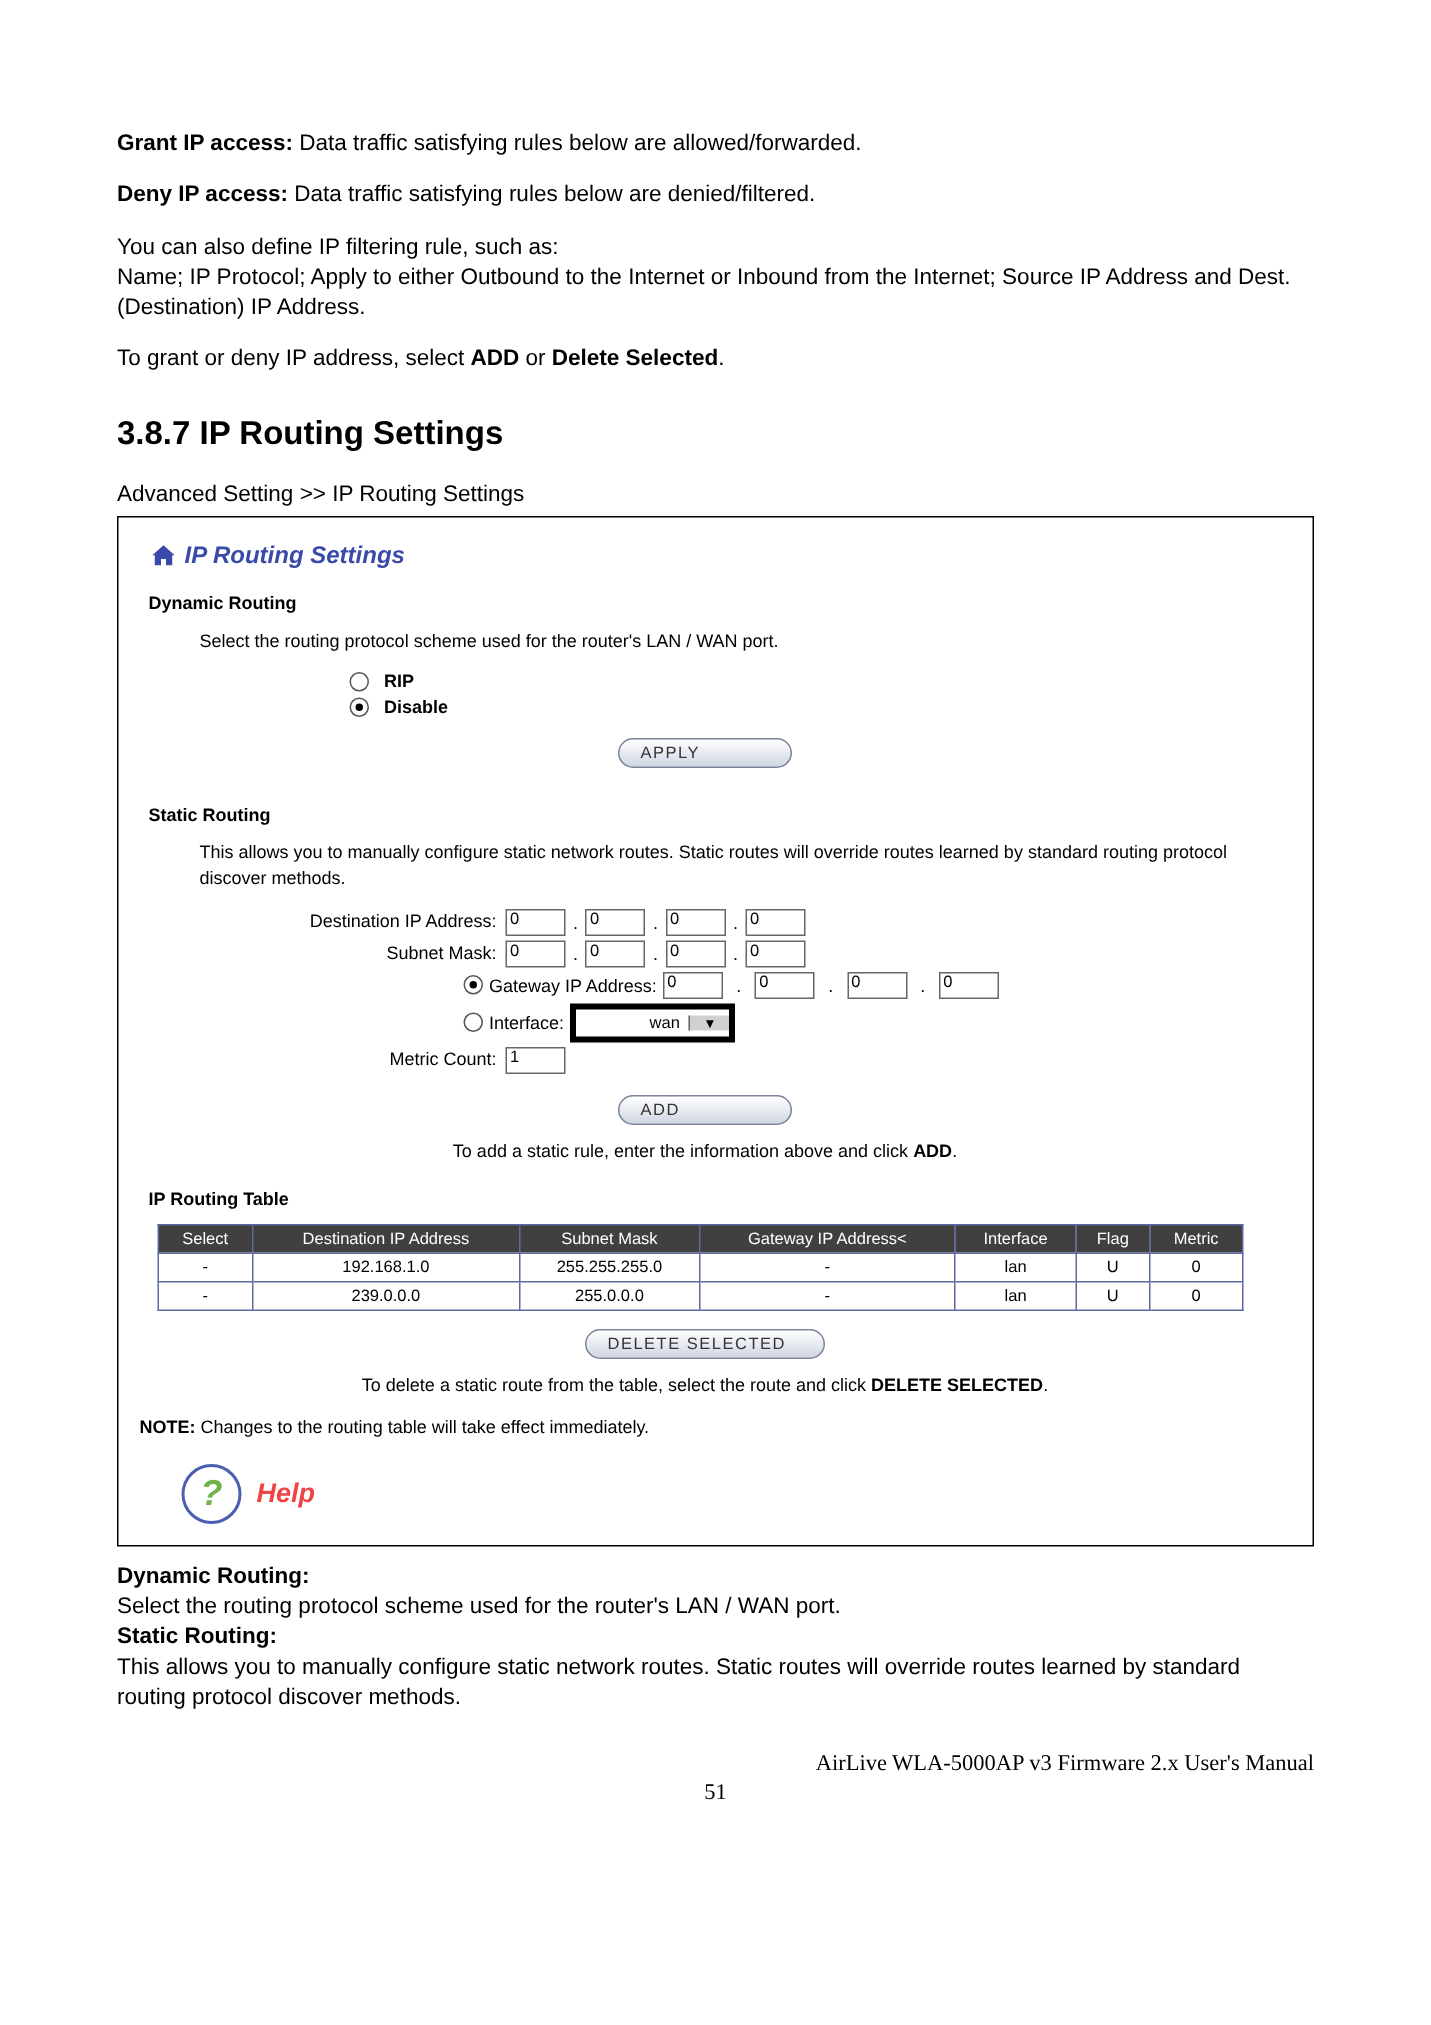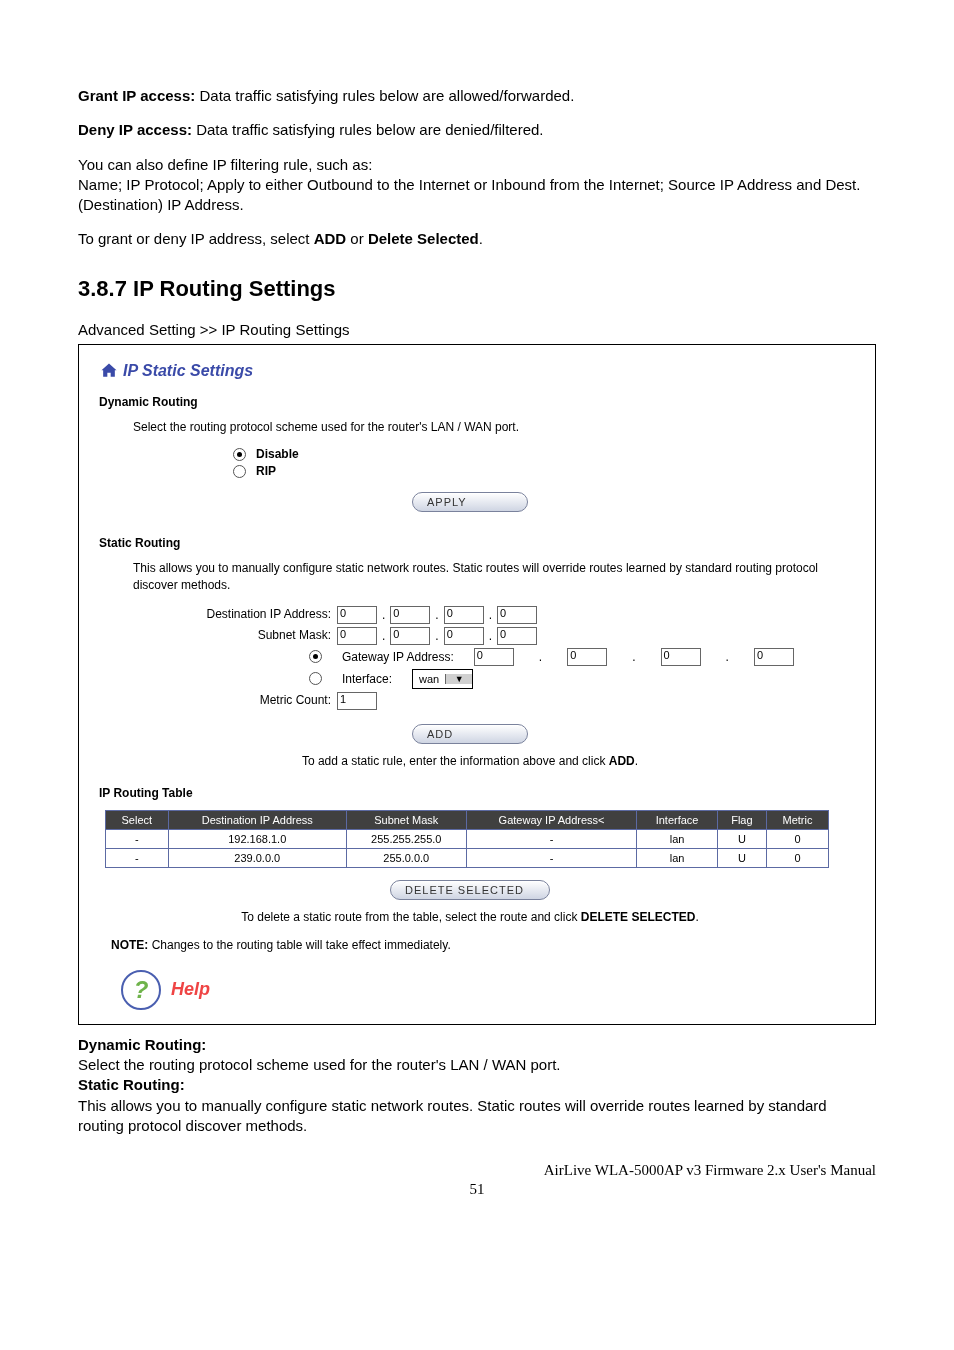--- a/index.html
+++ b/index.html
@@ -97,47 +97,47 @@
     height: 16px;
     border: 1px solid #666;
     background: #fff;
     font-size: 11px;
     padding: 0 2px;
     display: inline-block;
   }
   .dot { margin: 0 5px; }
   .sel {
     display: inline-flex; align-items: center;
-    border: 1px solid #000000; background: #fff;
-    height: 18px; font-size: 11px;
+    border: 4px solid #000000; background: #fff;
+    height: 18px; font-size: 11px; padding-left: 43px;
   }
   .sel span { padding: 0 6px; }
   .sel .arrow { background: #d0d0d0; border-left: 1px solid #666; width: 14px; text-align: center; font-size: 9px; }
-  .small-radio-row { display: flex; align-items: center; gap: 20px; margin: 3px 0 3px 216px; }
+  .small-radio-row { display: flex; align-items: center; gap: 4px; margin: 3px 0 3px 216px; }
 
   .hint { text-align: center; margin: 10px 0 18px 0; font-size: 12px; }
 
   .tbl {
     border-collapse: collapse;
     width: 96%;
     margin: 8px 0 12px 12px;
     font-size: 11px;
   }
   .tbl th, .tbl td {
     border: 1px solid #5c6aa3;
     padding: 3px 6px;
     text-align: center;
   }
   .tbl th {
     background: #404040;
     color: #fff;
     font-weight: normal;
   }
   .hint2 { text-align: center; margin: 10px 0 14px 0; font-size: 12px; }
-  .note { margin: 0 0 18px 18px; font-size: 12px; }
+  .note { margin: 0 0 18px 0; font-size: 12px; }
   .help-row { display: flex; align-items: center; gap: 10px; margin: 4px 0 0 28px; }
   .help-icon { width: 36px; height: 36px; border: 2px solid #4a5fb0; border-radius: 50%; display: flex; align-items: center; justify-content: center; color: #6fb34b; font-weight: bold; font-size: 24px; font-style: italic; }
   .help-text { color: #ef4444; font-style: italic; font-weight: bold; font-size: 18px; }
 
   .footer {
     margin-top: 26px;
     font-family: "Times New Roman", Times, serif;
     font-size: 15px;
   }
   .footer .pg { text-align: center; margin-top: 2px; }
@@ -167,35 +167,35 @@
   <p class="breadcrumb">Advanced Setting &gt;&gt; IP Routing Settings</p>
 
   <div class="shot">
 
     <div class="panel-title">
       <span class="house-icon">
         <svg viewBox="0 0 24 24">
             <path fill="#3a4aa8" d="M12 3l9 8h-2v8h-5v-5H10v5H5v-8H3z"></path>
           </svg>
       </span>
-      <span>IP Static Settings</span>
+      <span>IP Routing Settings</span>
     </div>
 
     <div class="subhead">Dynamic Routing</div>
     <div class="desc">Select the routing protocol scheme used for the router's LAN / WAN port.</div>
 
+    <div class="radio-row">
+      <span class="radio-dot"></span>
+      <span class="radio-lbl b">RIP</span>
+    </div>
     <div class="radio-row">
       <span class="radio-dot">
           <span class="fill"></span>
         </span>
       <span class="radio-lbl b">Disable</span>
-    </div>
-    <div class="radio-row">
-      <span class="radio-dot"></span>
-      <span class="radio-lbl b">RIP</span>
     </div>
 
     <div class="btn-row">
       <span class="pill-btn">APPLY</span>
     </div>
 
     <div class="subhead">Static Routing</div>
     <div class="desc">This allows you to manually configure static network routes. Static routes will override routes learned by standard routing protocol discover methods.</div>
 
     <div class="form-row">

